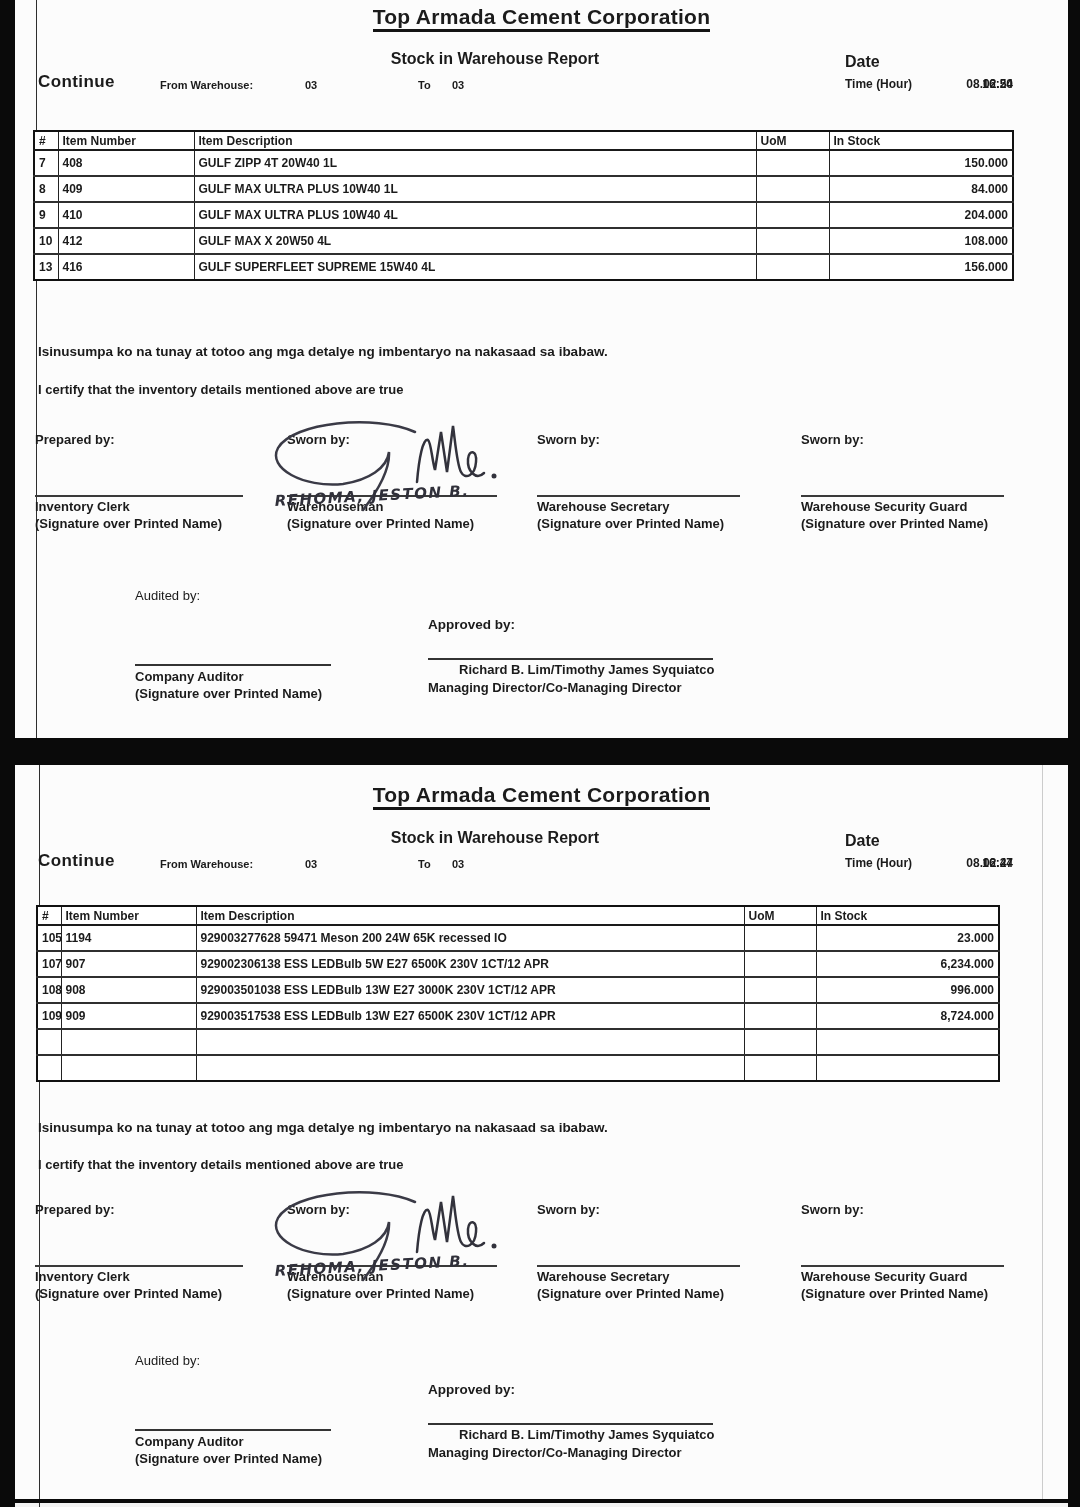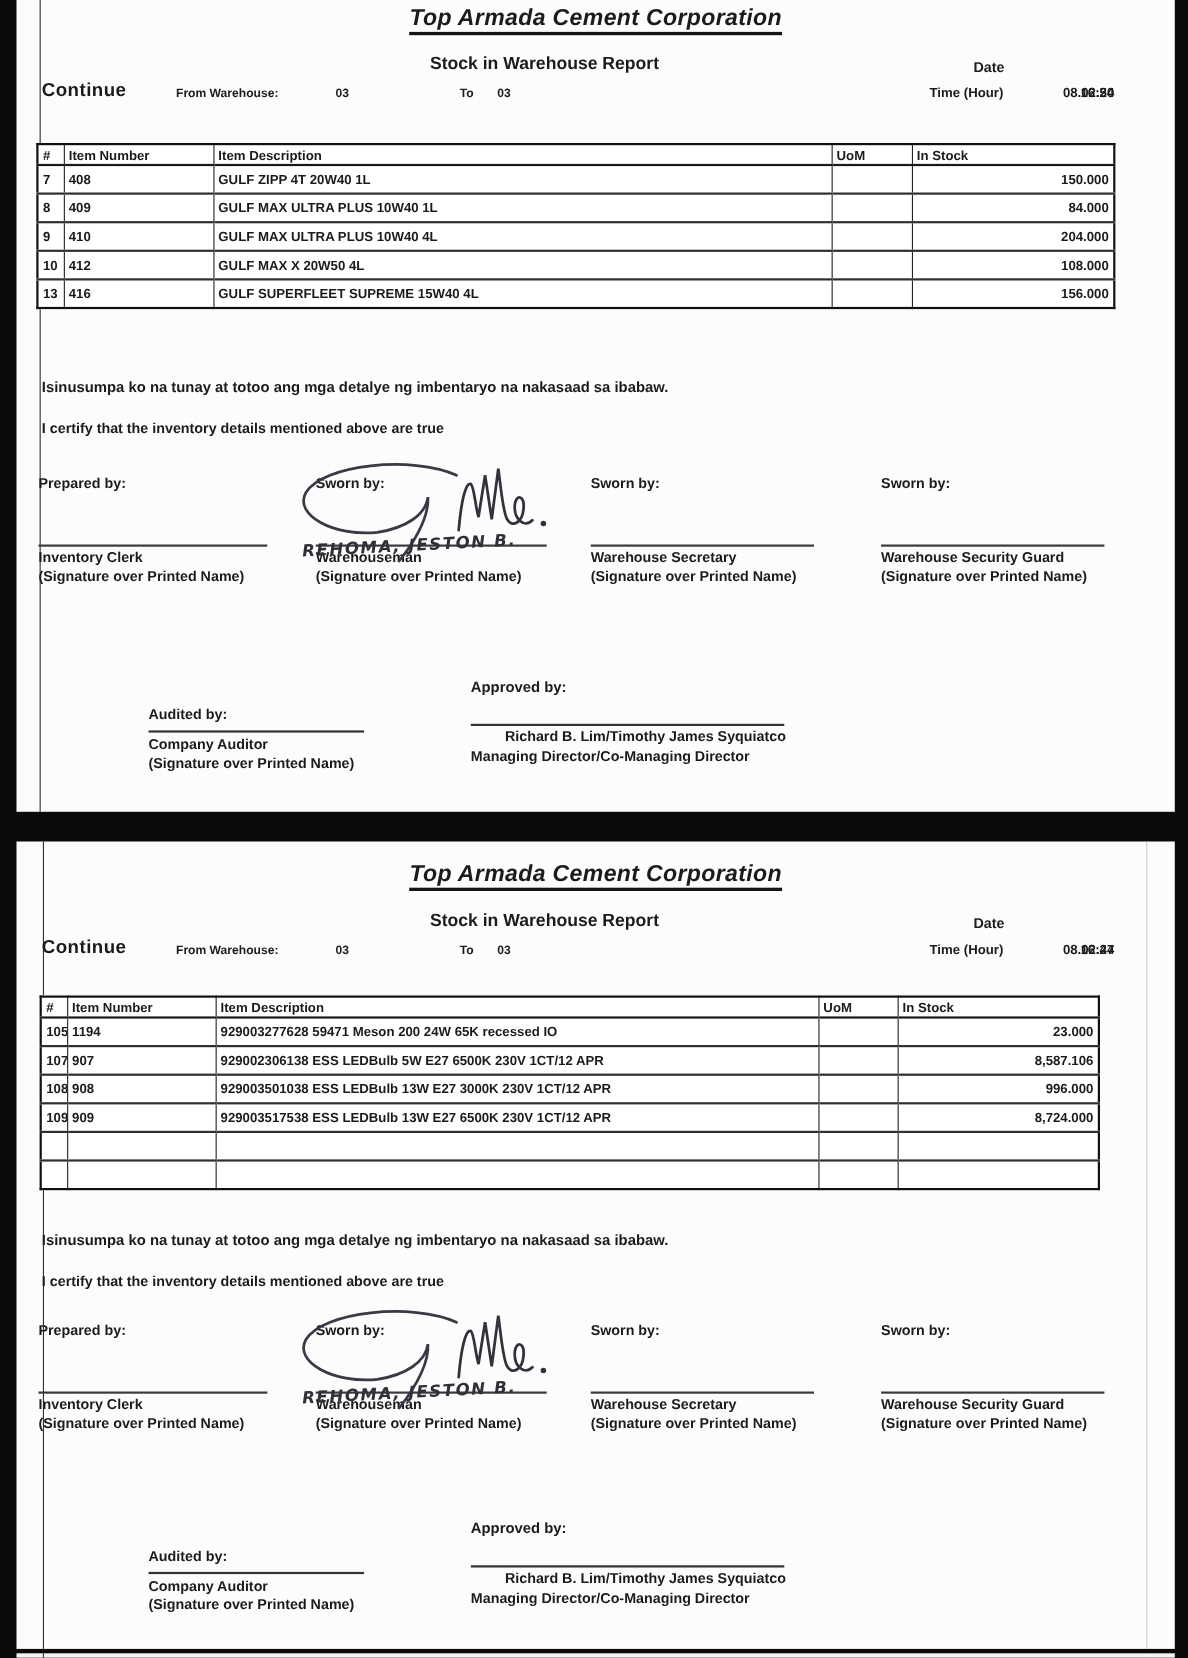--- a/index.html
+++ b/index.html
@@ -13,29 +13,29 @@
     position:absolute;left:15px;width:1053px;background:#fcfcfc;
   }
   #page1{top:0;height:738px;}
   #page2{top:765px;height:734px;}
   .vline{position:absolute;top:0;bottom:0;width:1px;background:#2e2e2e;}
   #page1 .vline{left:21px;}
   #page2 .vline{left:24px;}
   .vline-r{position:absolute;top:0;bottom:0;left:1027px;width:1px;background:#cccccc;}
 
   .doc-title{position:absolute;top:5px;left:0;width:100%;text-align:center;
-    font-size:21px;font-weight:bold;letter-spacing:0.3px;font-style:italic;}
+    font-size:21px;font-weight:bold;letter-spacing:0.3px;}
   .doc-title span{border-bottom:3px solid #141414;padding-bottom:1px;}
   #page2 .doc-title{top:18px;}
 
   .report-row{position:absolute;top:50px;left:0;width:100%;height:22px;}
   #page2 .report-row{top:64px;}
   .report-title{position:absolute;left:0;width:960px;text-align:center;
     font-size:16px;font-weight:bold;}
-  .date-label{position:absolute;left:830px;top:3px;font-size:13px;font-weight:bold;margin-left:40px;}
+  .date-label{position:absolute;left:830px;top:3px;font-size:16px;font-weight:bold;}
   .date-value{position:absolute;right:55px;top:3px;font-size:12px;font-weight:bold;margin-top:24px;}
 
   .meta-row{position:absolute;top:72px;left:0;width:100%;height:26px;}
   #page2 .meta-row{top:86px;}
   .continue{position:absolute;left:23px;top:0;font-size:17px;font-weight:bold;letter-spacing:0.4px;}
   .mini{font-size:11px;font-weight:bold;}
   .from-wh-label{position:absolute;left:145px;top:7px;}
   .from-wh-value{position:absolute;left:290px;top:7px;}
   .to-label{position:absolute;left:403px;top:7px;}
   .to-value{position:absolute;left:437px;top:7px;}
@@ -67,21 +67,21 @@
   .sig-label{font-size:13px;font-weight:bold;}
   .sig-line{position:absolute;top:63px;left:0;height:2px;background:#3a3a3a;}
   .sc1 .sig-line{width:208px;} .sc2 .sig-line{width:210px;} .sc3 .sig-line{width:203px;} .sc4 .sig-line{width:203px;}
   .sig-title{position:absolute;top:67px;left:0;font-size:13px;font-weight:bold;white-space:nowrap;}
   .sig-sub{position:absolute;top:84px;left:0;font-size:13px;font-weight:bold;white-space:nowrap;}
 
   .sig-scribble{position:absolute;left:250px;top:-14px;width:235px;height:100px;z-index:3;pointer-events:none;}
   .sig-name{font-family:"DejaVu Sans", sans-serif;font-size:15px;font-weight:bold;font-style:italic;
     fill:#30303a;letter-spacing:1.5px;}
 
-  .audit-label{position:absolute;left:120px;top:642px;font-size:13px;font-weight:bold;}
+  .audit-label{position:absolute;left:120px;top:588px;font-size:13px;font-weight:normal;}
   .approve-label{position:absolute;left:413px;top:617px;font-size:13.5px;font-weight:bold;}
   .audit-line{position:absolute;left:120px;top:664px;width:196px;height:2px;background:#333;}
   .approve-line{position:absolute;left:413px;top:658px;width:285px;height:2px;background:#333;}
   .audit-title{position:absolute;left:120px;top:669px;font-size:13px;font-weight:bold;}
   .audit-sub{position:absolute;left:120px;top:686px;font-size:13px;font-weight:bold;}
   .approver-name{position:absolute;left:413px;top:662px;font-size:13px;font-weight:bold;padding-left:31px;}
   .approver-title{position:absolute;left:413px;top:680px;font-size:13px;font-weight:bold;}
 
   .page-sliver{position:absolute;left:15px;top:1503px;width:1053px;height:4px;background:#f3f3f3;}
   .page-sliver .vline{left:24px;}
@@ -257,21 +257,21 @@
           <td>1194</td>
           <td>929003277628 59471 Meson 200 24W 65K recessed IO</td>
           <td></td>
           <td class="c-stock">23.000</td>
         </tr>
       <tr>
           <td>107</td>
           <td>907</td>
           <td>929002306138 ESS LEDBulb 5W E27 6500K 230V 1CT/12 APR</td>
           <td></td>
-          <td class="c-stock">8,587.106</td>
+          <td class="c-stock">6,234.000</td>
         </tr>
       <tr>
           <td>108</td>
           <td>908</td>
           <td>929003501038 ESS LEDBulb 13W E27 3000K 230V 1CT/12 APR</td>
           <td></td>
           <td class="c-stock">996.000</td>
         </tr>
       <tr>
           <td>109</td>

